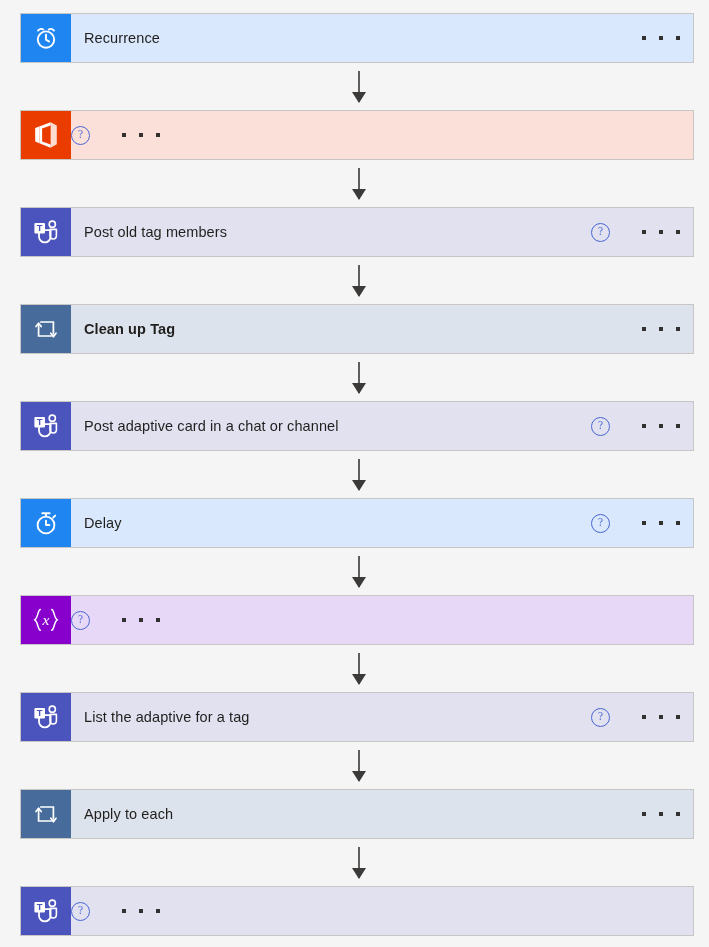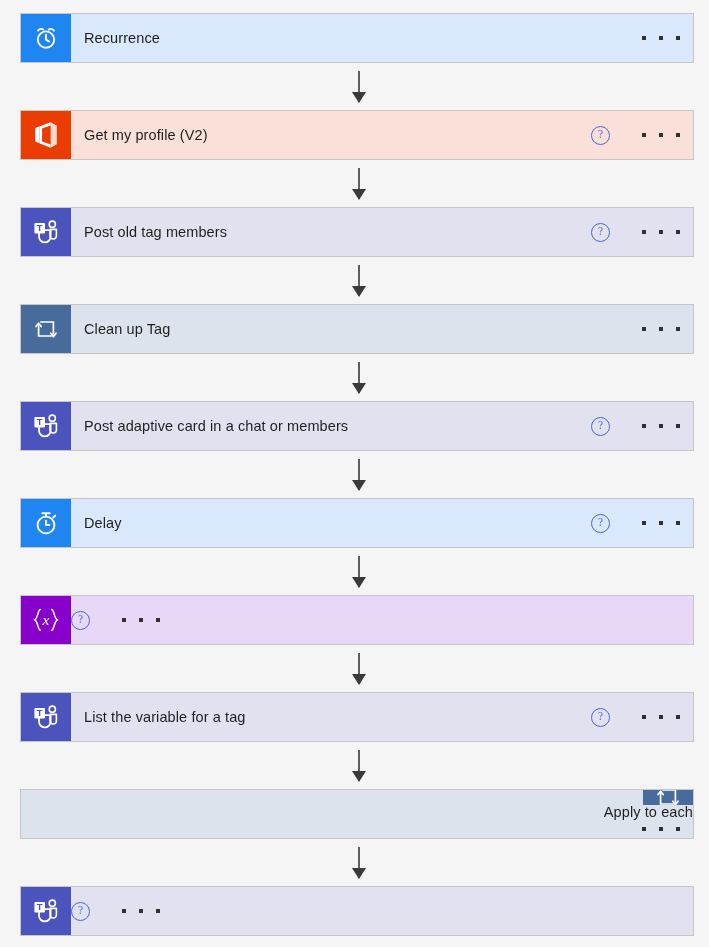--- a/index.html
+++ b/index.html
@@ -25,21 +25,21 @@
 
   
   .node {
     position: absolute;
     left: 20px;
     width: 674px;
     height: 50px;
     box-sizing: border-box;
     border: 1px solid #c8c6c4;
     display: flex;
-    align-items: flex-end;
+    align-items: flex-start;
     background: #ffffff;
   }
 
   .node-icon {
     width: 50px;
     min-width: 50px;
     height: 48px;
     display: flex;
     align-items: center;
     justify-content: center;
@@ -165,23 +165,20 @@
     </div>
     <div class="node" style="top: 110px; background: rgb(250, 224, 217);">
       <div class="node-icon" style="background: rgb(235, 60, 0);">
         <svg class="ic" width="30" height="30" viewBox="0 0 30 30" aria-hidden="true">
           <path d="M19.6 2.2 L8.4 6.4 L8.4 23.2 L4.2 21.6 L4.2 8.0 L19.6 2.2 Z" fill="#ffffff"></path>
           <path d="M19.6 2.2 L19.6 27.8 L8.4 23.2 L8.4 6.4 L19.6 2.2 Z" fill="#ffffff"></path>
           <path d="M19.6 2.2 L25.8 5.6 L25.8 24.2 L19.6 27.8 Z" fill="#ffffff" opacity="0.82"></path>
           <path d="M11.1 8.6 L19.6 5.4 L19.6 24.6 L11.1 21.4 Z" fill="#eb3c00"></path>
         </svg>
       </div>
-      <div class="node-body">
-        <span class="node-title">Get my profile (V2)</span>
-      </div>
       <div class="node-right">
         <span class="help-icon">?</span>
         <span class="ellipsis" title="...">
           <i></i>
           <i></i>
           <i></i>
         </span>
       </div>
     </div>
     <div class="connector" style="top: 265px; height: 31px;">
@@ -207,21 +204,21 @@
           <i></i>
           <i></i>
           <i></i>
         </span>
       </div>
     </div>
     <div class="connector" style="top: 362px; height: 31px;">
       <span class="line"></span>
       <span class="head"></span>
     </div>
-    <div class="node" style="top: 304px; background: rgb(221, 227, 236);">
+    <div class="node" style="top: 304px; background: rgb(221, 227, 236); font-weight: bold;">
       <div class="node-icon" style="background: rgb(71, 108, 155);">
         <svg class="ic" width="28" height="28" viewBox="0 0 28 28" aria-hidden="true">
           <path d="M6.6 9.2 L6.6 21.0 L19.0 21.0" fill="none" stroke="#ffffff" stroke-width="1.7" stroke-linecap="square"></path>
           <path d="M21.4 18.8 L21.4 7.0 L9.0 7.0" fill="none" stroke="#ffffff" stroke-width="1.7" stroke-linecap="square"></path>
           <path d="M4.0 11.6 L6.6 8.2 L9.2 11.6" fill="none" stroke="#ffffff" stroke-width="1.7" stroke-linecap="round" stroke-linejoin="round"></path>
           <path d="M18.8 18.2 L21.4 21.8 L24.0 18.2" fill="none" stroke="#ffffff" stroke-width="1.7" stroke-linecap="round" stroke-linejoin="round"></path>
         </svg>
       </div>
       <div class="node-body">
         <span class="node-title">Clean up Tag</span>
@@ -243,21 +240,21 @@
       <div class="node-icon" style="background: rgb(75, 83, 188);">
         <svg class="ic" width="30" height="30" viewBox="0 0 30 30" aria-hidden="true">
           <circle cx="21.3" cy="7.2" r="3.1" fill="none" stroke="#ffffff" stroke-width="1.6"></circle>
           <path d="M19.0 12.4 L25.4 12.4 L25.4 18.6 C25.4 20.6 23.9 22.0 22.2 22.0 C20.5 22.0 19.0 20.6 19.0 18.6 Z" fill="none" stroke="#ffffff" stroke-width="1.6" stroke-linejoin="round"></path>
           <path d="M8.0 13.2 L19.6 13.2 L19.6 19.8 C19.6 22.9 17.0 25.4 13.8 25.4 C10.6 25.4 8.0 22.9 8.0 19.8 Z" fill="none" stroke="#ffffff" stroke-width="1.8" stroke-linejoin="round"></path>
           <rect x="3.4" y="6.0" width="10.6" height="10.6" rx="1.1" fill="#ffffff"></rect>
           <text x="8.7" y="14.3" font-family="Liberation Sans, sans-serif" font-size="9.4" font-weight="bold" fill="#4b53bc" text-anchor="middle">T</text>
         </svg>
       </div>
       <div class="node-body">
-        <span class="node-title">Post adaptive card in a chat or members</span>
+        <span class="node-title">Post adaptive card in a chat or channel</span>
       </div>
       <div class="node-right">
         <span class="help-icon">?</span>
         <span class="ellipsis" title="...">
           <i></i>
           <i></i>
           <i></i>
         </span>
       </div>
     </div>
@@ -316,36 +313,36 @@
       <div class="node-icon" style="background: rgb(75, 83, 188);">
         <svg class="ic" width="30" height="30" viewBox="0 0 30 30" aria-hidden="true">
           <circle cx="21.3" cy="7.2" r="3.1" fill="none" stroke="#ffffff" stroke-width="1.6"></circle>
           <path d="M19.0 12.4 L25.4 12.4 L25.4 18.6 C25.4 20.6 23.9 22.0 22.2 22.0 C20.5 22.0 19.0 20.6 19.0 18.6 Z" fill="none" stroke="#ffffff" stroke-width="1.6" stroke-linejoin="round"></path>
           <path d="M8.0 13.2 L19.6 13.2 L19.6 19.8 C19.6 22.9 17.0 25.4 13.8 25.4 C10.6 25.4 8.0 22.9 8.0 19.8 Z" fill="none" stroke="#ffffff" stroke-width="1.8" stroke-linejoin="round"></path>
           <rect x="3.4" y="6.0" width="10.6" height="10.6" rx="1.1" fill="#ffffff"></rect>
           <text x="8.7" y="14.3" font-family="Liberation Sans, sans-serif" font-size="9.4" font-weight="bold" fill="#4b53bc" text-anchor="middle">T</text>
         </svg>
       </div>
       <div class="node-body">
-        <span class="node-title">List the variable for a tag</span>
+        <span class="node-title">List the adaptive for a tag</span>
       </div>
       <div class="node-right">
         <span class="help-icon">?</span>
         <span class="ellipsis" title="...">
           <i></i>
           <i></i>
           <i></i>
         </span>
       </div>
     </div>
     <div class="connector" style="top: 847px; height: 31px;">
       <span class="line"></span>
       <span class="head"></span>
     </div>
-    <div class="node" style="top: 789px; background: rgb(221, 227, 236); flex-direction: column;">
+    <div class="node" style="top: 789px; background: rgb(221, 227, 236);">
       <div class="node-icon" style="background: rgb(71, 108, 155);">
         <svg class="ic" width="28" height="28" viewBox="0 0 28 28" aria-hidden="true">
           <path d="M6.6 9.2 L6.6 21.0 L19.0 21.0" fill="none" stroke="#ffffff" stroke-width="1.7" stroke-linecap="square"></path>
           <path d="M21.4 18.8 L21.4 7.0 L9.0 7.0" fill="none" stroke="#ffffff" stroke-width="1.7" stroke-linecap="square"></path>
           <path d="M4.0 11.6 L6.6 8.2 L9.2 11.6" fill="none" stroke="#ffffff" stroke-width="1.7" stroke-linecap="round" stroke-linejoin="round"></path>
           <path d="M18.8 18.2 L21.4 21.8 L24.0 18.2" fill="none" stroke="#ffffff" stroke-width="1.7" stroke-linecap="round" stroke-linejoin="round"></path>
         </svg>
       </div>
       <div class="node-body">
         <span class="node-title">Apply to each</span>

